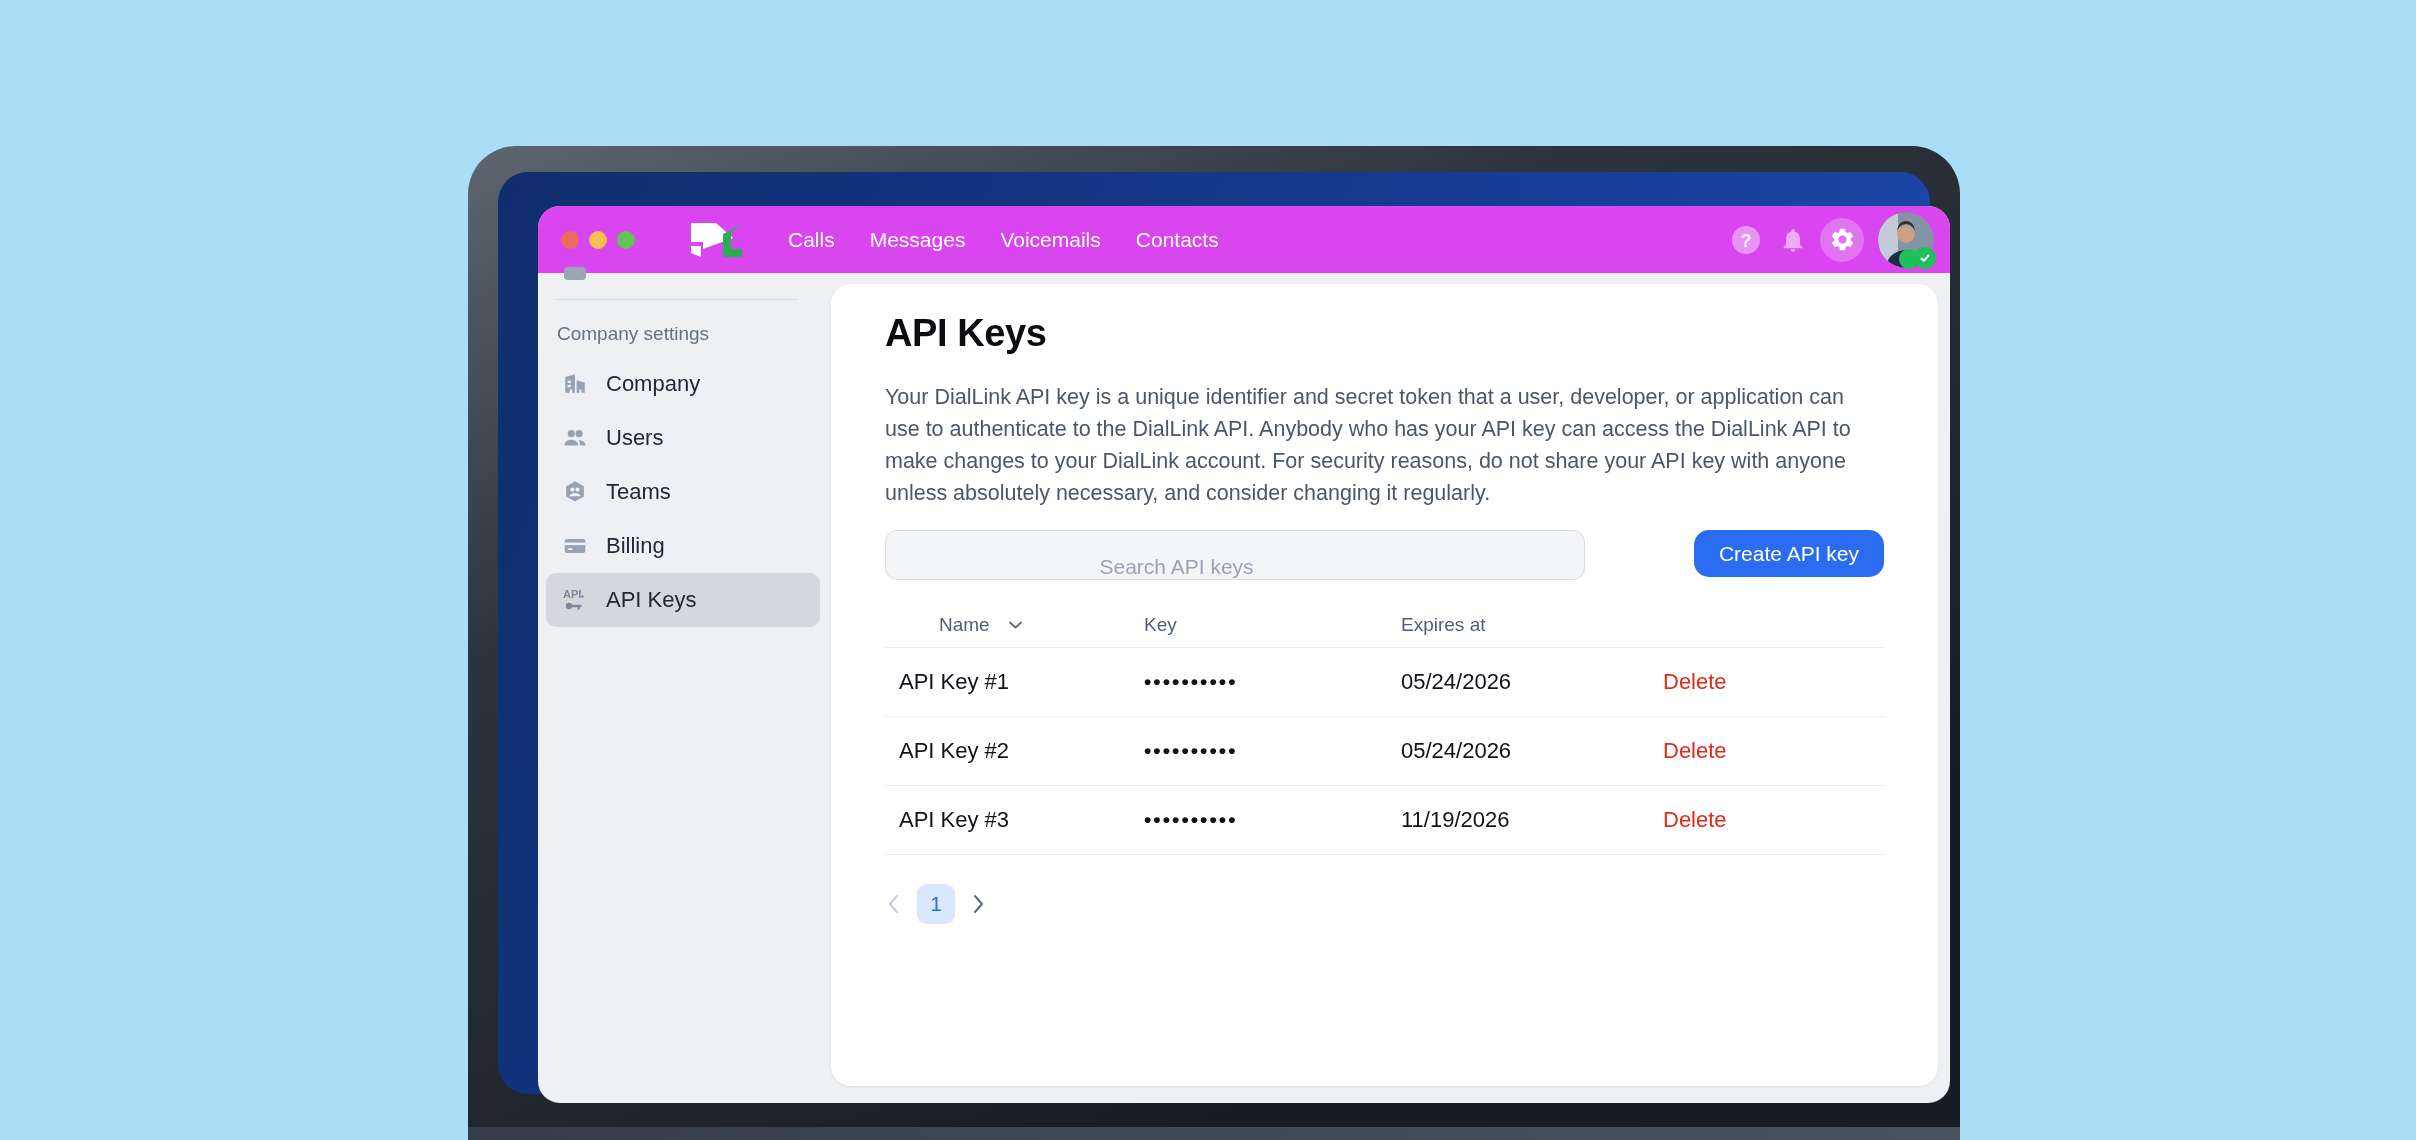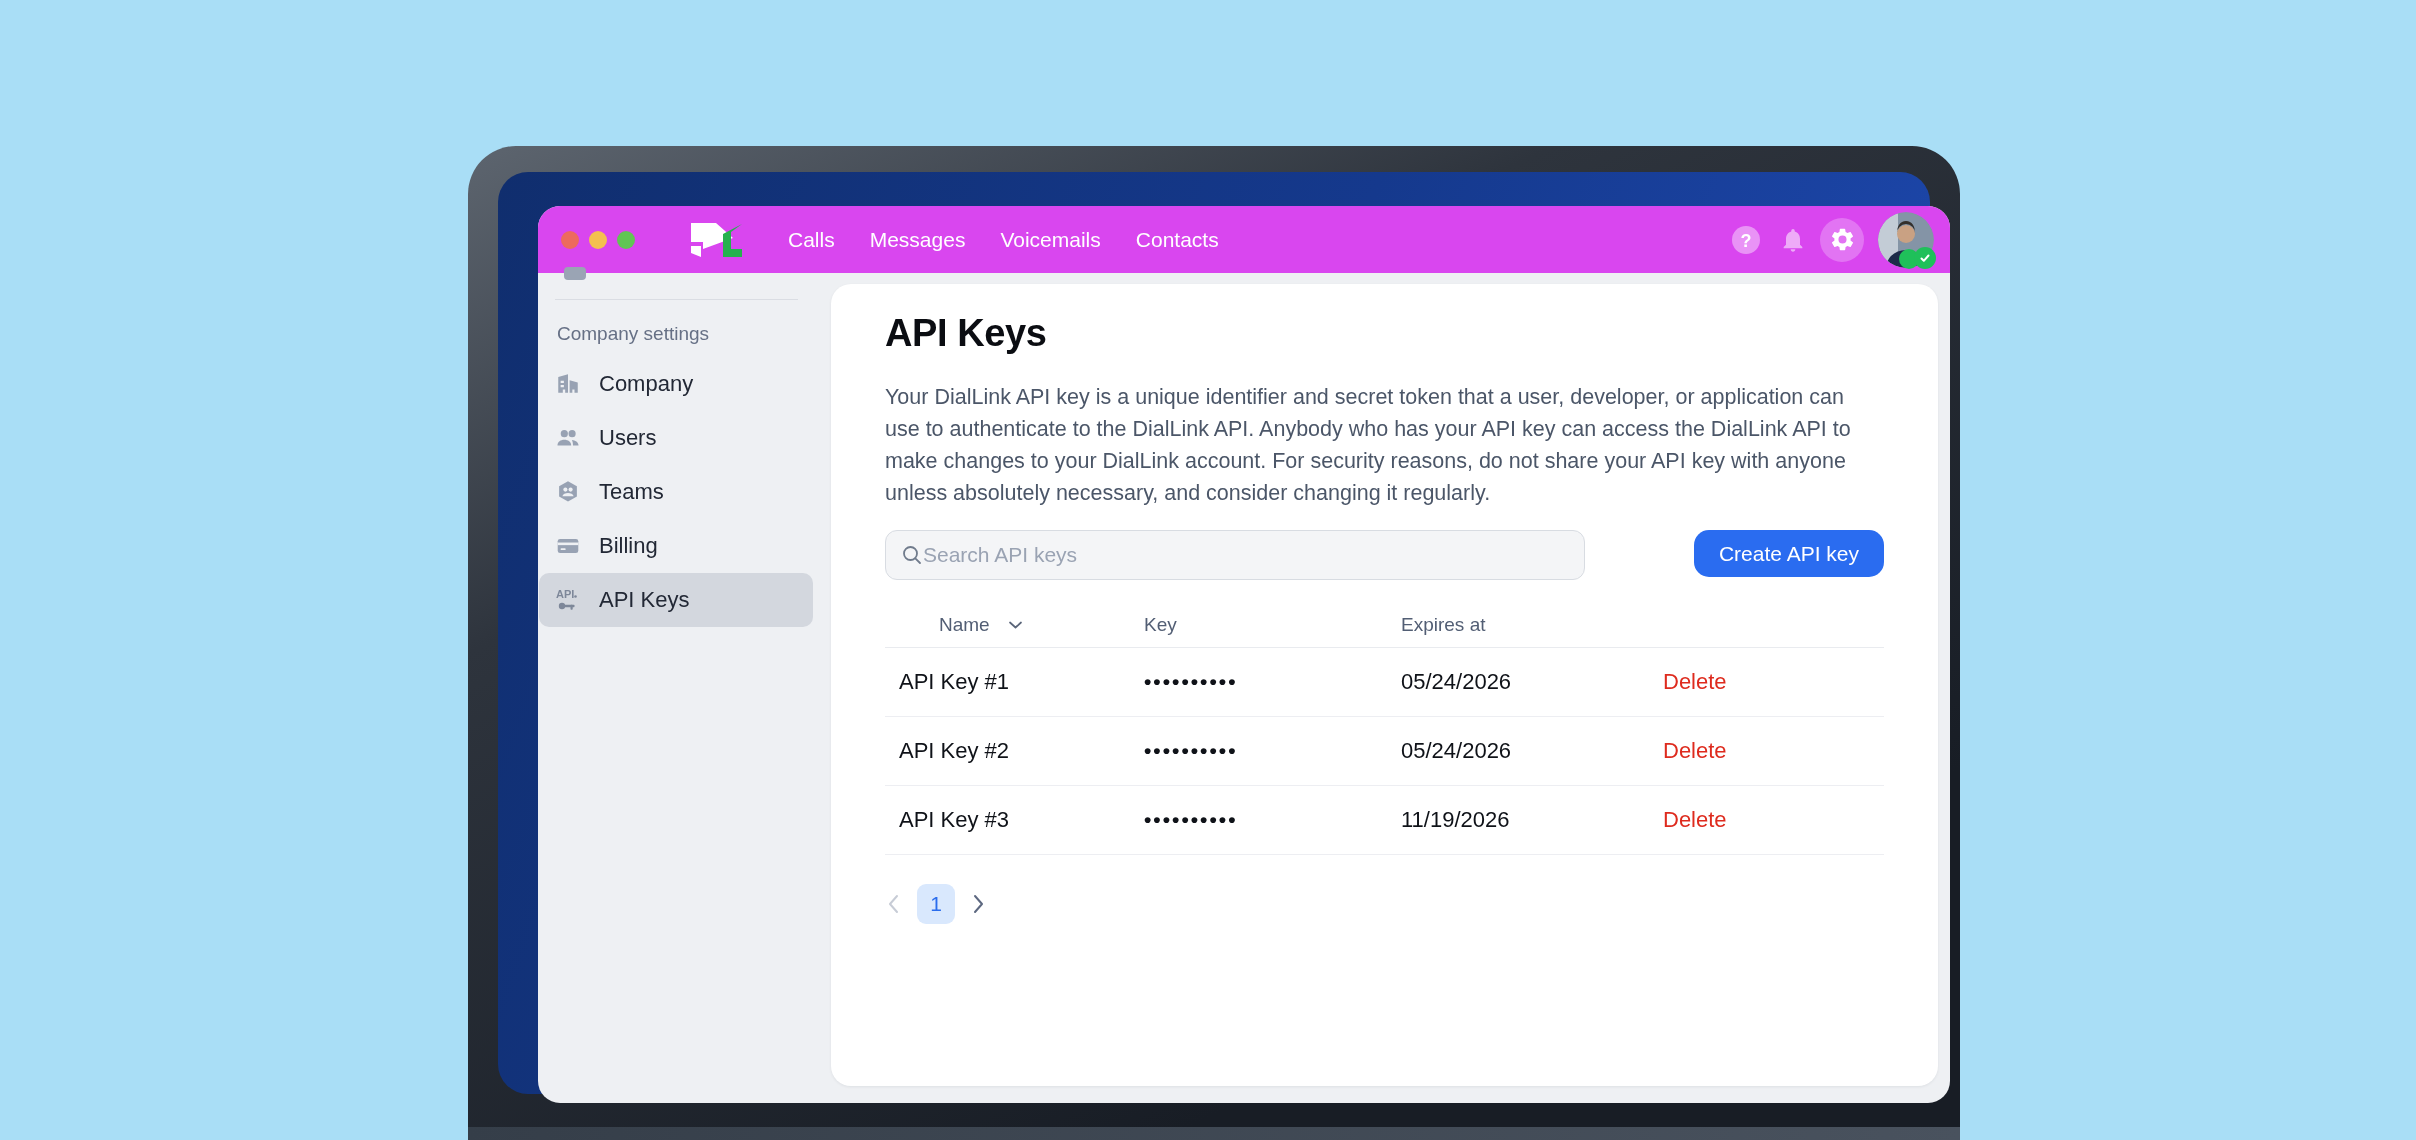--- a/index.html
+++ b/index.html
@@ -39,37 +39,37 @@
   .badge.check { width:22px; height:22px; left:36px; top:35px; display:grid; place-items:center; }
 
   
   .app-body { display:flex; height:830px; }
 
   .sidebar { width:293px; position:relative; }
   .sb-partial { position:absolute; top:-6px; left:26px; width:22px; height:13px;
                 background:#9aa4b4; border-radius:4px; }
   .sb-divider { position:absolute; top:26px; left:17px; width:243px; height:1px; background:#dadde3; }
   .sb-label { position:absolute; top:50px; left:19px; font-size:19px; color:#667085; }
-  .sb-items { position:absolute; top:84px; left:1px; width:274px; }
+  .sb-items { position:absolute; top:84px; left:8px; width:274px; }
   .sb-item { height:54px; display:flex; align-items:center; padding-left:16px; gap:18px;
              border-radius:10px; font-size:22px; color:#222835; cursor:default; }
   .sb-item.active { background:#d3d7de; }
   .sb-icon { width:26px; height:26px; flex:0 0 26px; }
 
   .main { flex:1; padding:11px 12px 17px 0; }
   .card { width:100%; height:100%; background:#ffffff; border-radius:20px;
           box-shadow:0 1px 3px rgba(16,24,40,.07);
           padding:28px 54px 0 54px; }
 
   .page-title { font-size:38px; font-weight:700; color:#0b0d12; letter-spacing:-.4px; }
   .page-desc { margin-top:26px; max-width:988px; font-size:21.5px; line-height:32px; color:#4b5668; }
 
   .toolbar { margin-top:21px; display:flex; align-items:flex-start; }
   .search { width:700px; height:50px; border:1px solid #d8dce2; background:#f4f5f7;
-            border-radius:12px; display:flex; align-items:center; padding:0 15px; gap:0; }
+            border-radius:12px; display:flex; align-items:center; padding:0 15px; gap:24px;flex-direction:column; }
   .search input { flex:1; border:0; background:transparent; outline:none; font-size:21px;
                   color:#3a4354; font-family:"Liberation Sans", sans-serif; }
   .search input::placeholder { color:#9aa3b3; }
   .create-btn { margin-left:auto; height:47px; padding:0 25px; background:#2a6cf0; color:#fff;
                 border:0; border-radius:15px; font-size:21px; font-weight:500;
                 font-family:"Liberation Sans", sans-serif; cursor:pointer; }
 
   .table { margin-top:22px; }
   .thead, .trow { display:grid; grid-template-columns:245px 257px 262px 1fr; align-items:center; padding-left:14px; }
   .thead { height:46px; color:#525e74; font-size:19px; border-bottom:1px solid #e9ebef; }

